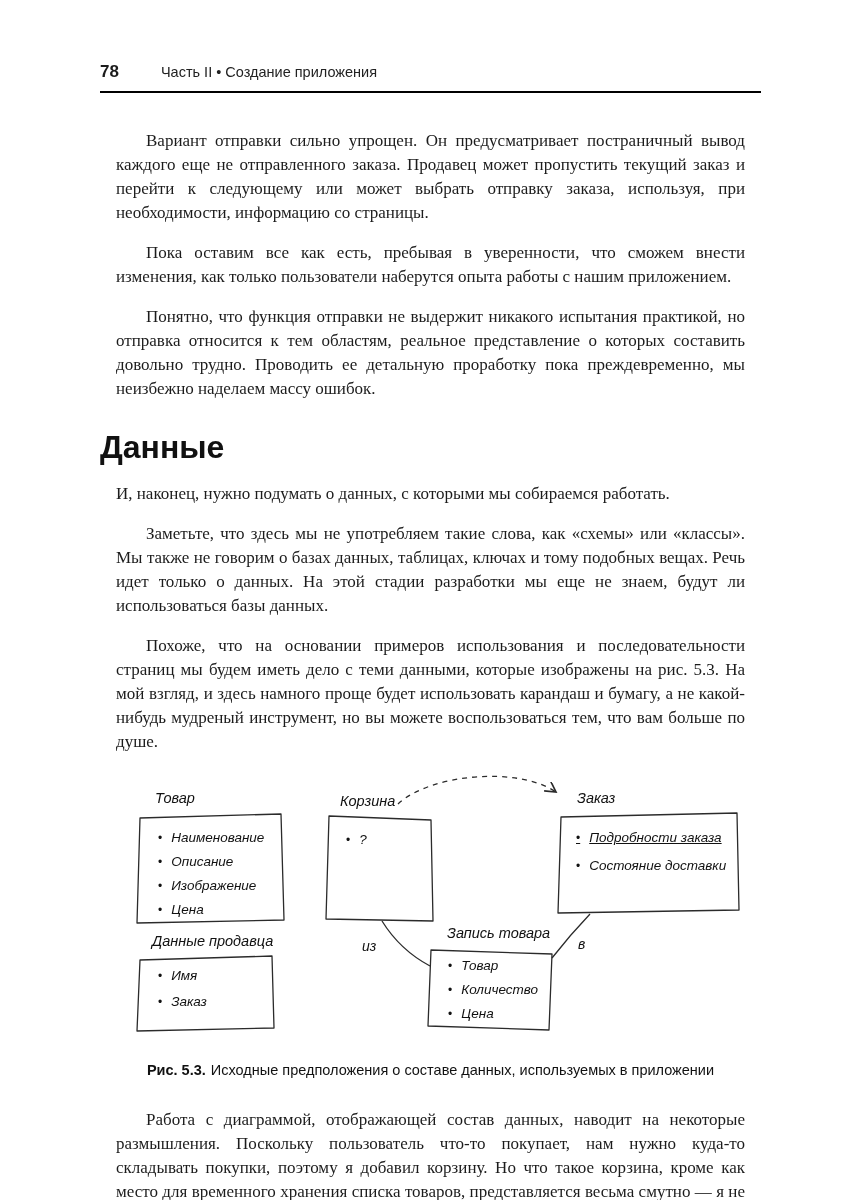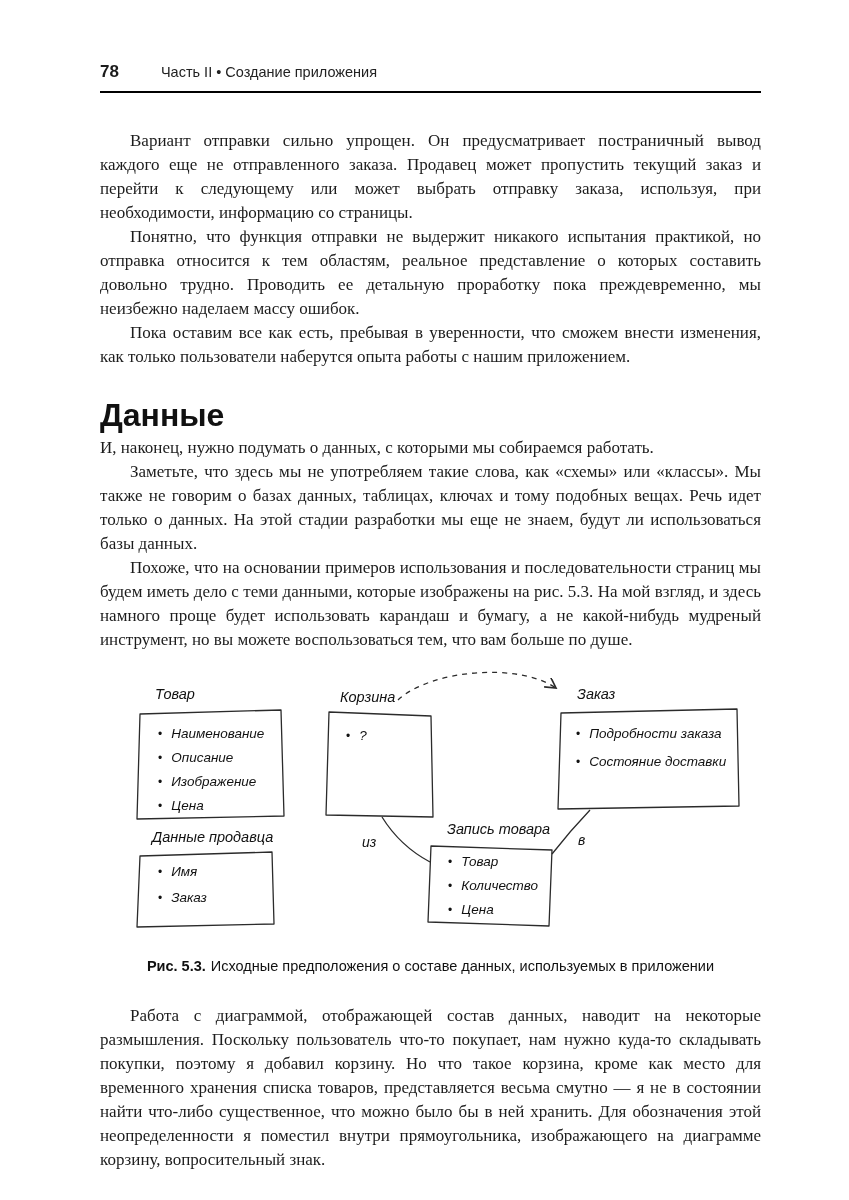--- a/index.html
+++ b/index.html
@@ -19,21 +19,21 @@
     font-family: "Liberation Sans", sans-serif;
     border-bottom: 2px solid #000000;
     padding-bottom: 9px;
   }
   .pagenum { font-weight: bold; font-size: 17px; }
   .runtitle { font-size: 14.5px; margin-left: 42px; color: #222; }
 
   
   .bodytext { margin-top: 36px; }
   p.para {
-    margin: 0;
+    margin: 16px;
     font-size: 17px;
     line-height: 24px;
     text-align: justify;
     text-indent: 30px;
   }
   p.para.no-indent { text-indent: 0; }
 
   h1.section-title {
     font-family: "Liberation Sans", sans-serif;
     font-weight: bold;
@@ -96,22 +96,22 @@
 
 <div class="page">
 
   <div class="runhead">
     <span class="pagenum">78</span>
     <span class="runtitle">Часть II • Создание приложения</span>
   </div>
 
   <div class="bodytext">
     <p class="para">Вариант отправки сильно упрощен. Он предусматривает постраничный вывод каждого еще не отправленного заказа. Продавец может пропустить текущий заказ и перейти к следующему или может выбрать отправку заказа, используя, при необходимости, информацию со страницы.</p>
+    <p class="para">Пока оставим все как есть, пребывая в уверенности, что сможем внести изменения, как только пользователи наберутся опыта работы с нашим приложением.</p>
     <p class="para">Понятно, что функция отправки не выдержит никакого испытания практикой, но отправка относится к тем областям, реальное представление о которых составить довольно трудно. Проводить ее детальную проработку пока преждевременно, мы неизбежно наделаем массу ошибок.</p>
-    <p class="para">Пока оставим все как есть, пребывая в уверенности, что сможем внести изменения, как только пользователи наберутся опыта работы с нашим приложением.</p>
   </div>
 
   <h1 class="section-title">Данные</h1>
   <div>
     <p class="para no-indent">И, наконец, нужно подумать о данных, с которыми мы собираемся работать.</p>
     <p class="para">Заметьте, что здесь мы не употребляем такие слова, как «схемы» или «классы». Мы также не говорим о базах данных, таблицах, ключах и тому подобных вещах. Речь идет только о данных. На этой стадии разработки мы еще не знаем, будут ли использоваться базы данных.</p>
     <p class="para">Похоже, что на основании примеров использования и последовательности страниц мы будем иметь дело с теми данными, которые изображены на рис. 5.3. На мой взгляд, и здесь намного проще будет использовать карандаш и бумагу, а не какой-нибудь мудреный инструмент, но вы можете воспользоваться тем, что вам больше по душе.</p>
   </div>
 
   <div class="diagram">
@@ -145,21 +145,21 @@
       <div class="dg-item" style="height:24px;">Описание</div>
       <div class="dg-item" style="height:24px;">Изображение</div>
       <div class="dg-item" style="height:24px;">Цена</div>
     </div>
 
     <div class="dg-items" style="left:246px; top:62px;">
       <div class="dg-item">?</div>
     </div>
 
     <div class="dg-items" style="left:476px; top:60px;">
-      <div class="dg-item" style="height:28px;">Подробности заказа</div>
+      <div class="dg-item" style="height:28px;text-decoration:underline;">Подробности заказа</div>
       <div class="dg-item" style="height:28px;">Состояние доставки</div>
     </div>
 
     <div class="dg-items" style="left:58px; top:198px;">
       <div class="dg-item" style="height:26px;">Имя</div>
       <div class="dg-item" style="height:26px;">Заказ</div>
     </div>
 
     <div class="dg-items" style="left:348px; top:188px;">
       <div class="dg-item" style="height:24px;">Товар</div>

